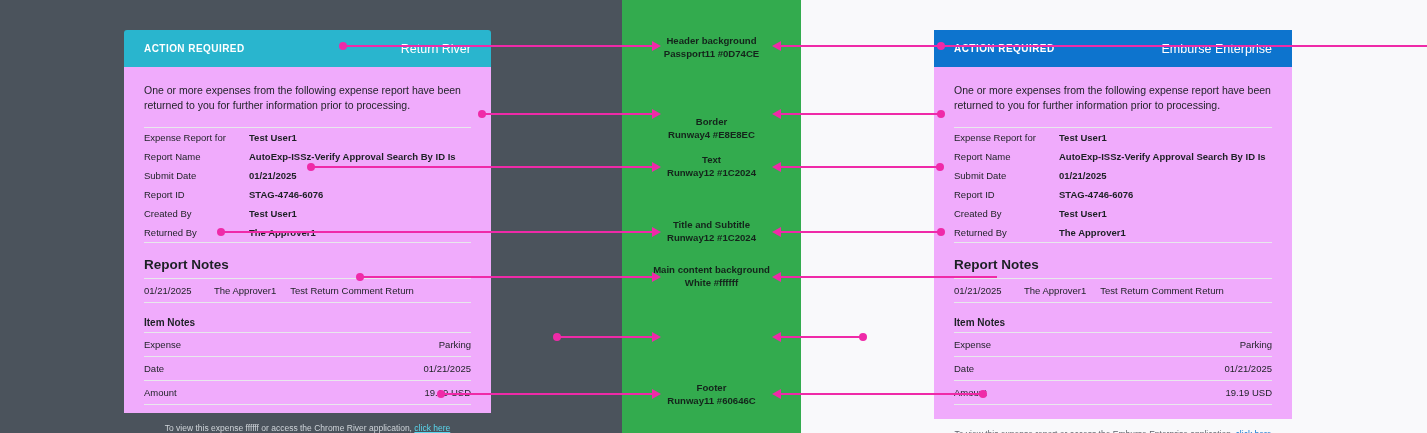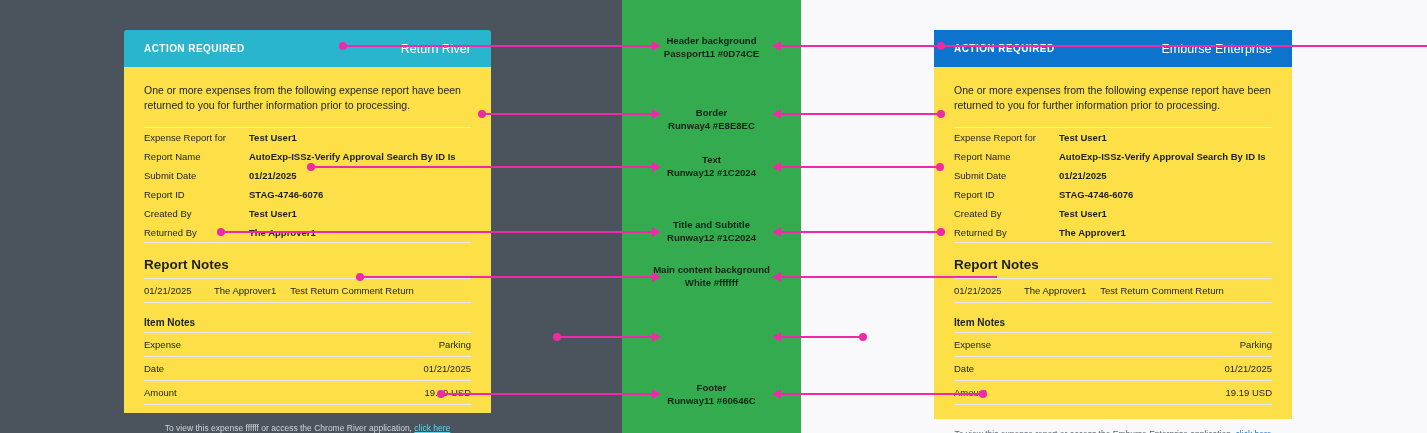--- a/index.html
+++ b/index.html
@@ -21,21 +21,21 @@
   
   .card{position:absolute;overflow:hidden;}
   .card-head{
     height:37px;display:flex;align-items:center;justify-content:space-between;
     padding:0 20px;box-sizing:border-box;
   }
   .card-head .brandtitle{
     color:#ffffff;font-weight:bold;font-size:10px;letter-spacing:.45px;
   }
   .card-head .brandname{color:#ffffff;font-size:12.5px;}
-  .card-body{background:#fde047;padding:16px 20px 8px 20px;box-sizing:border-box;}
+  .card-body{background:#f0abfc;padding:16px 20px 8px 20px;box-sizing:border-box;}
   .intro{font-size:10.5px;color:#1c2024;line-height:1.45;margin:0 0 14px 0;}
   .rule{height:1px;background:#e8e8ec;margin:0;}
 
   table.kv{width:100%;border-collapse:collapse;}
   table.kv td{font-size:9.5px;color:#1c2024;padding:4px 0;vertical-align:top;}
   table.kv td.k{width:105px;color:#1c2024;font-weight:normal;}
   table.kv td.v{font-weight:bold;}
 
   .sec-title{font-size:13.5px;font-weight:bold;color:#1c2024;margin:14px 0 6px 0;}
   .sec-title.small{font-size:10px;margin:14px 0 4px 0;}
@@ -224,21 +224,21 @@
     <div class="card-foot">
       <span>To view this expense report or access the Emburse Enterprise application,</span>
       <a href="#">click here</a>
     </div>
   </div>
 
   <div class="ann" style="top:35px">
     <span>Header background</span>
     <span class="l2">Passport11 #0D74CE</span>
   </div>
-  <div class="ann" style="top:107px">
+  <div class="ann" style="top:116px">
     <span>Border</span>
     <span class="l2">Runway4 #E8E8EC</span>
   </div>
   <div class="ann" style="top:154px">
     <span>Text</span>
     <span class="l2">Runway12 #1C2024</span>
   </div>
   <div class="ann" style="top:219px">
     <span>Title and Subtitle</span>
     <span class="l2">Runway12 #1C2024</span>

